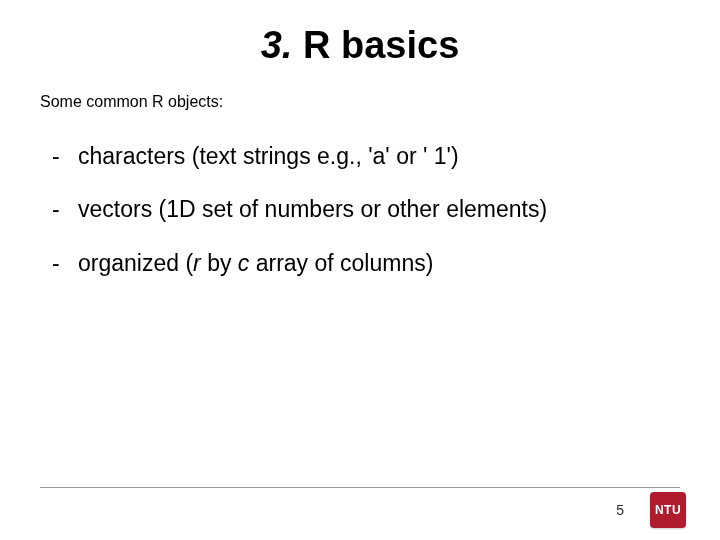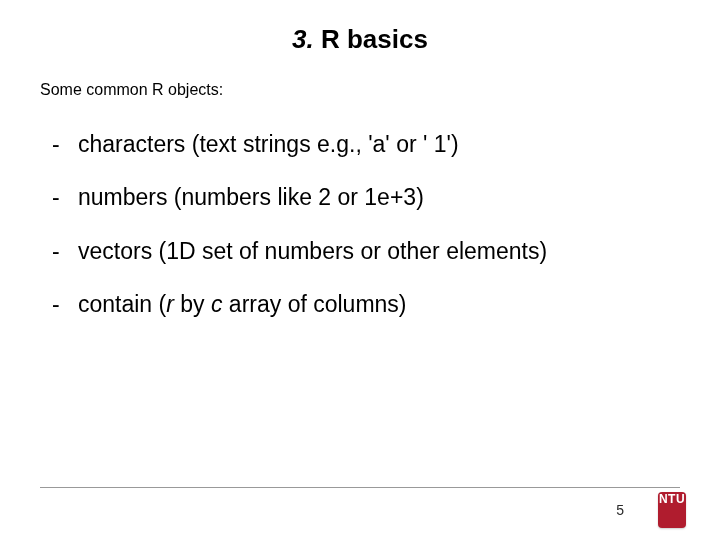--- a/index.html
+++ b/index.html
@@ -1,47 +1,46 @@
 <!DOCTYPE html>
 <html><head>
 <meta charset="utf-8">
 <style>
   * { margin: 0; padding: 0; box-sizing: border-box; }
   html, body { width: 720px; height: 540px; background: #fff; font-family: Arial, Helvetica, sans-serif; color: #000; }
   .slide { width: 720px; height: 540px; position: relative; padding: 18px 40px 0 40px; }
-  .title { font-size: 26px; text-align: center; margin-top: 6px; margin-bottom: 26px; }
+  .title { font-size: 38px; text-align: center; margin-top: 6px; margin-bottom: 26px; }
   .title .num { font-style: italic; }
   .title .rest { font-style: normal; }
   .subtitle { font-size: 16px; margin-bottom: 22px; }
   .items { list-style: none; padding-left: 10px; margin-top: 32px; }
   .items li { font-size: 23px; line-height: 1.15; margin-bottom: 27px; position: relative; padding-left: 28px; }
   .items li::before { content: "-"; position: absolute; left: 2px; top: 0; }
   .items li .ital { font-style: italic; }
   .footer-line { position: absolute; left: 40px; right: 40px; bottom: 52px; height: 1px; background: #999; }
   .page-num { position: absolute; right: 96px; bottom: 22px; font-size: 14px; color: #2a2a2a; }
-  .logo { position: absolute; right: 34px; bottom: 12px; width: 28px; height: 36px; background: #b01c2e; border-radius: 4px; display: flex; align-items: flex-start; justify-content: center; box-shadow: 0 1px 2px rgba(0,0,0,0.2); }
+  .logo { position: absolute; right: 34px; bottom: 12px; width: 36px; height: 36px; background: #b01c2e; border-radius: 4px; display: flex; align-items: center; justify-content: center; box-shadow: 0 1px 2px rgba(0,0,0,0.2); }
   .logo-text { color: #fff; font-size: 12px; font-weight: bold; letter-spacing: 0.5px; font-family: Arial, sans-serif; }
 </style>
 </head>
 <body>
 
 <div class="slide">
 
   <h1 class="title">
     <span class="num">3.</span><span class="rest"> R basics</span>
   </h1>
 
   <p class="subtitle">Some common R objects:</p>
 
   <ul class="items">
     <li><span>characters (text strings e.g., 'a' or ' 1')</span></li>
-    <li><span>numbers (numbers like 2 or 1e+3)</span></li>
     <li><span>vectors (1D set of numbers or other elements)</span></li>
     <li>
-      <span>contain (</span><span class="ital">r</span><span> by </span><span class="ital">c</span><span> array of columns)</span>
+      <span>organized (</span><span class="ital">r</span><span> by </span><span class="ital">c</span><span> array of columns)</span>
     </li>
   </ul>
 
   <div class="footer-line"></div>
   <div class="page-num">5</div>
   <div class="logo">
     <span class="logo-text">NTU</span>
   </div>
 
 </div>

